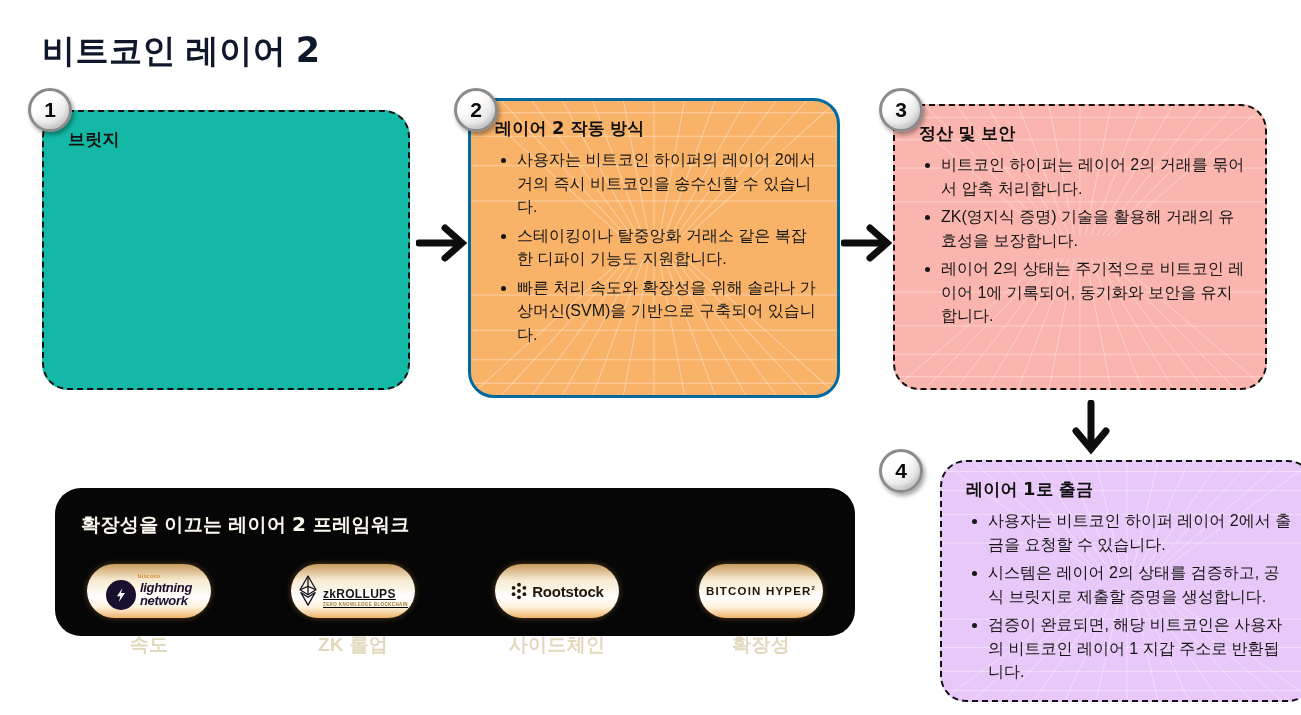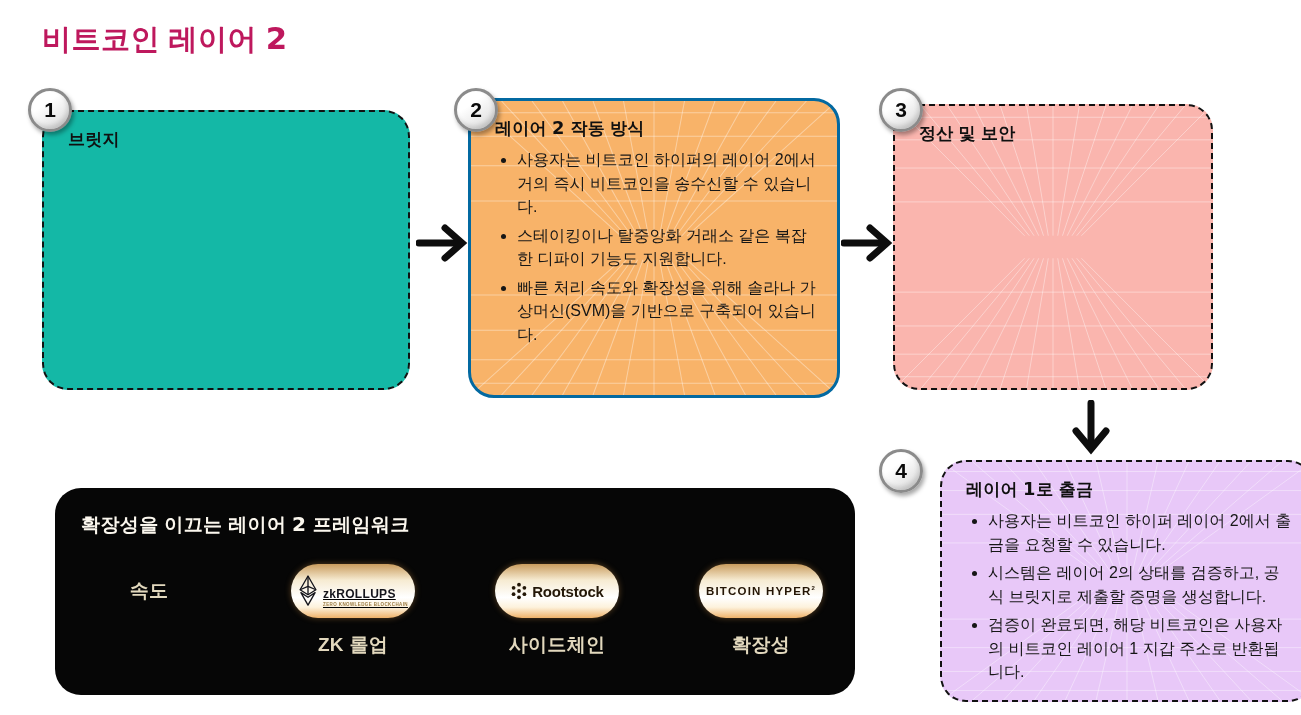--- a/index.html
+++ b/index.html
@@ -1,26 +1,26 @@
 <!DOCTYPE html>
 <html><head>
 <meta charset="utf-8">
 <style>
   * { margin:0; padding:0; box-sizing:border-box; }
   html,body { background:#fff; }
   body { font-family:"Liberation Sans", sans-serif; }
   .canvas { position:relative; width:1301px; height:715px; background:#ffffff; overflow:hidden; }
 
-  .page-title { position:absolute; left:42px; top:20px; font-size:29px; font-weight:700; color:#be185d; letter-spacing:.5px; }
+  .page-title { position:absolute; left:42px; top:29px; font-size:33px; font-weight:700; color:#0f172a; letter-spacing:.5px; }
   .display-digit { font-family:"DejaVu Sans", sans-serif; font-weight:900; font-size:1.06em; letter-spacing:1px; }
 
   .step-box { position:absolute; border-radius:26px; overflow:hidden; }
   .box-1 { left:42px;  top:110px; width:368px; height:280px; background:#14b8a6; border:2.5px dashed #111; }
   .box-2 { left:468px; top:98px;  width:372px; height:300px; background:#f8b369; border:3px solid #0369a1; }
-  .box-3 { left:893px; top:104px; width:320px; height:286px; background:#fab5ae; border:2.5px dashed #111; }
+  .box-3 { left:893px; top:104px; width:374px; height:286px; background:#fab5ae; border:2.5px dashed #111; }
   .box-4 { left:940px; top:460px; width:374px; height:242px; background:#e8c8f8; border:2.5px dashed #111; }
 
   .grid-bg { position:absolute; inset:0; width:100%; height:100%; pointer-events:none; }
   .grid-bg line { stroke:#ffffff; stroke-width:1px; opacity:.38; }
 
   .box-inner { position:relative; z-index:1; padding:16px 18px 10px 24px; }
   .box-heading { font-size:17px; font-weight:700; color:#101010; margin-bottom:8px; letter-spacing:.3px; }
   .box-heading .display-digit { font-size:1.05em; }
   .step-box ul { list-style:disc; padding-left:22px; }
   .step-box li { font-size:16px; line-height:1.47; color:#161616; margin-bottom:5px; }
@@ -35,21 +35,21 @@
   .badge-3 { left:879px; top:88px; }
   .badge-4 { left:879px; top:449px; }
 
   .arrow { position:absolute; z-index:4; }
   .arrow svg { display:block; }
   .arrow path { fill:none; stroke:#0d0d0d; stroke-width:7; stroke-linecap:round; stroke-linejoin:miter; }
   .arrow-1 { left:416px; top:221px; }
   .arrow-2 { left:841px; top:221px; }
   .arrow-3 { left:1069px; top:400px; }
 
-  .framework-panel { position:absolute; left:55px; top:488px; width:800px; height:207px;
+  .framework-panel { position:absolute; left:55px; top:488px; width:800px; height:148px;
     background:#060606; border-radius:26px; padding:24px 26px 0 26px; }
   .framework-heading { font-size:19px; font-weight:700; color:#fbf7ee; letter-spacing:.4px; }
   .partners-row { display:flex; justify-content:space-between; margin-top:26px; padding:0 2px; }
   .partner { width:132px; display:flex; flex-direction:column; align-items:center; }
   .pill { width:124px; height:54px; border-radius:27px;
     background:linear-gradient(180deg,#c99c5e 0%,#f6ebd2 30%,#ffffff 62%,#fdf2dc 80%,#efb26a 100%);
     display:flex; align-items:center; justify-content:center; box-shadow:0 0 6px rgba(240,170,80,.35); }
   .partner-label { margin-top:14px; font-size:19px; font-weight:700; color:#e2d8bd; letter-spacing:.3px; }
 
   
@@ -178,20 +178,25 @@
         <line x1="0" y1="12" x2="100" y2="12" vector-effect="non-scaling-stroke"></line>
         <line x1="0" y1="22" x2="100" y2="22" vector-effect="non-scaling-stroke"></line>
         <line x1="0" y1="34" x2="100" y2="34" vector-effect="non-scaling-stroke"></line>
         <line x1="0" y1="96" x2="100" y2="96" vector-effect="non-scaling-stroke"></line>
         <line x1="0" y1="88" x2="100" y2="88" vector-effect="non-scaling-stroke"></line>
         <line x1="0" y1="78" x2="100" y2="78" vector-effect="non-scaling-stroke"></line>
         <line x1="0" y1="66" x2="100" y2="66" vector-effect="non-scaling-stroke"></line>
       </svg>
     <div class="box-inner">
       <div class="box-heading">정산 및 보안</div>
+      <ul>
+        <li>비트코인 하이퍼는 레이어 2의 거래를 묶어서 압축 처리합니다.</li>
+        <li>ZK(영지식 증명) 기술을 활용해 거래의 유효성을 보장합니다.</li>
+        <li>레이어 2의 상태는 주기적으로 비트코인 레이어 1에 기록되어, 동기화와 보안을 유지합니다.</li>
+      </ul>
     </div>
   </div>
 
   <div class="step-box box-4">
     <svg class="grid-bg" viewBox="0 0 100 100" preserveAspectRatio="none">
         <line x1="0" y1="0" x2="41" y2="46" vector-effect="non-scaling-stroke"></line>
         <line x1="0" y1="100" x2="41" y2="54" vector-effect="non-scaling-stroke"></line>
         <line x1="8.333333333333334" y1="0" x2="42.5" y2="46" vector-effect="non-scaling-stroke"></line>
         <line x1="8.333333333333334" y1="100" x2="42.5" y2="54" vector-effect="non-scaling-stroke"></line>
         <line x1="16.666666666666668" y1="0" x2="44" y2="46" vector-effect="non-scaling-stroke"></line>
@@ -253,20 +258,36 @@
         <path d="M7 31 L22 49 L37 31"></path>
       </svg>
   </div>
 
   <div class="framework-panel">
     <div class="framework-heading"><span>확장성을 이끄는 레이어 </span><span class="display-digit">2</span><span> 프레임워크</span></div>
 
     <div class="partners-row">
 
       <div class="partner">
+        <div class="pill">
+          <div class="ln-wrap">
+            <div class="ln-brand">bitcoin</div>
+            <div class="ln-row">
+              <span class="ln-circle">
+                <svg class="bolt-icon" width="16" height="16" viewBox="0 0 24 24">
+                    <path d="M14 2 L6 14 H11 L9 22 L18 9 H12 Z"></path>
+                  </svg>
+              </span>
+              <span class="ln-text">
+                <span>lightning</span>
+                <span>network</span>
+              </span>
+            </div>
+          </div>
+        </div>
         <div class="partner-label">속도</div>
       </div>
 
 
       <div class="partner">
         <div class="pill">
           <div class="zk-wrap">
             <svg class="zk-icon" width="20" height="32" viewBox="0 0 24 38">
               <path d="M12 1 L21.5 17.5 L12 23.5 L2.5 17.5 Z"></path>
               <path d="M12 1 V23.5"></path>

